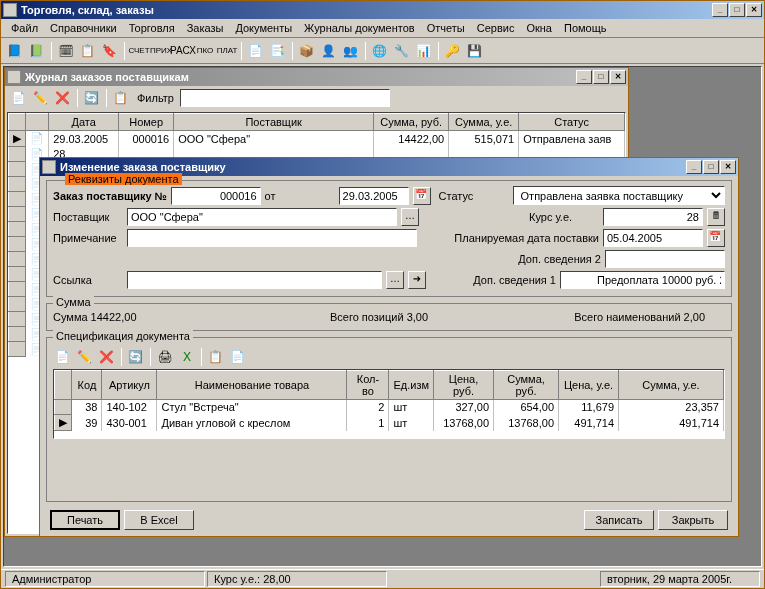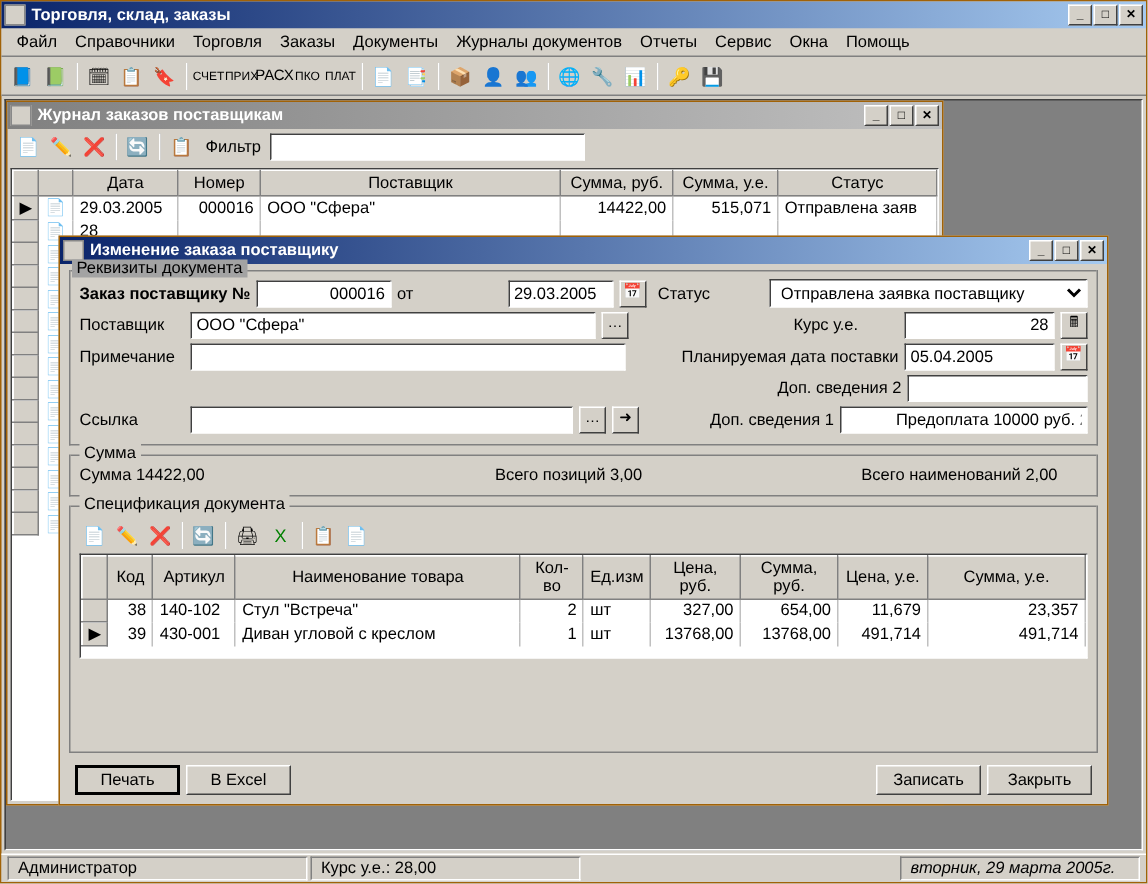--- a/index.html
+++ b/index.html
@@ -301,21 +301,21 @@
         <span class="title">Изменение заказа поставщику</span>
         <div class="winbtns">
           <div class="winbtn">_</div>
           <div class="winbtn">□</div>
           <div class="winbtn">✕</div>
         </div>
       </div>
 
       <div class="gbox" data-title="" style="padding-top:6px;">
         <div class="gline"></div>
-        <span style="position:absolute;top:-7px;left:1px;background:#a3a3a3;padding:0 3px;text-align:right;">Реквизиты документа</span>
+        <span style="position:absolute;top:-7px;left:18px;background:#f97316;padding:0 3px;text-align:right;">Реквизиты документа</span>
 
         <div class="frow">
           <span class="label" style="font-weight:bold;">Заказ поставщику №</span>
           <input class="input" style="width: 90px; text-align: right;" value="000016">
           <span class="label">от</span>
           <input class="input" style="width: 70px;" value="29.03.2005">
           <div class="iconbtn">📅</div>
           <span style="flex:1;"></span>
           <span class="label">Статус</span>
           <select class="input" style="width:213px;"><option>Отправлена заявка поставщику</option></select>
@@ -439,15 +439,15 @@
         <button class="btn" style="width:70px;">Закрыть</button>
       </div>
     </div>
 
   </div>
 
   <div class="statusbar">
     <div class="statuspanel" style="width:200px;">Администратор</div>
     <div class="statuspanel" style="width:180px;margin-left:2px;">Курс у.е.: 28,00</div>
     <div style="flex:1;"></div>
-    <div class="statuspanel" style="width:160px;font-style:italic;">вторник, 29 марта 2005г.</div>
+    <div class="statuspanel" style="width:160px;">вторник, 29 марта 2005г.</div>
   </div>
 </div>
 
 </body></html>

